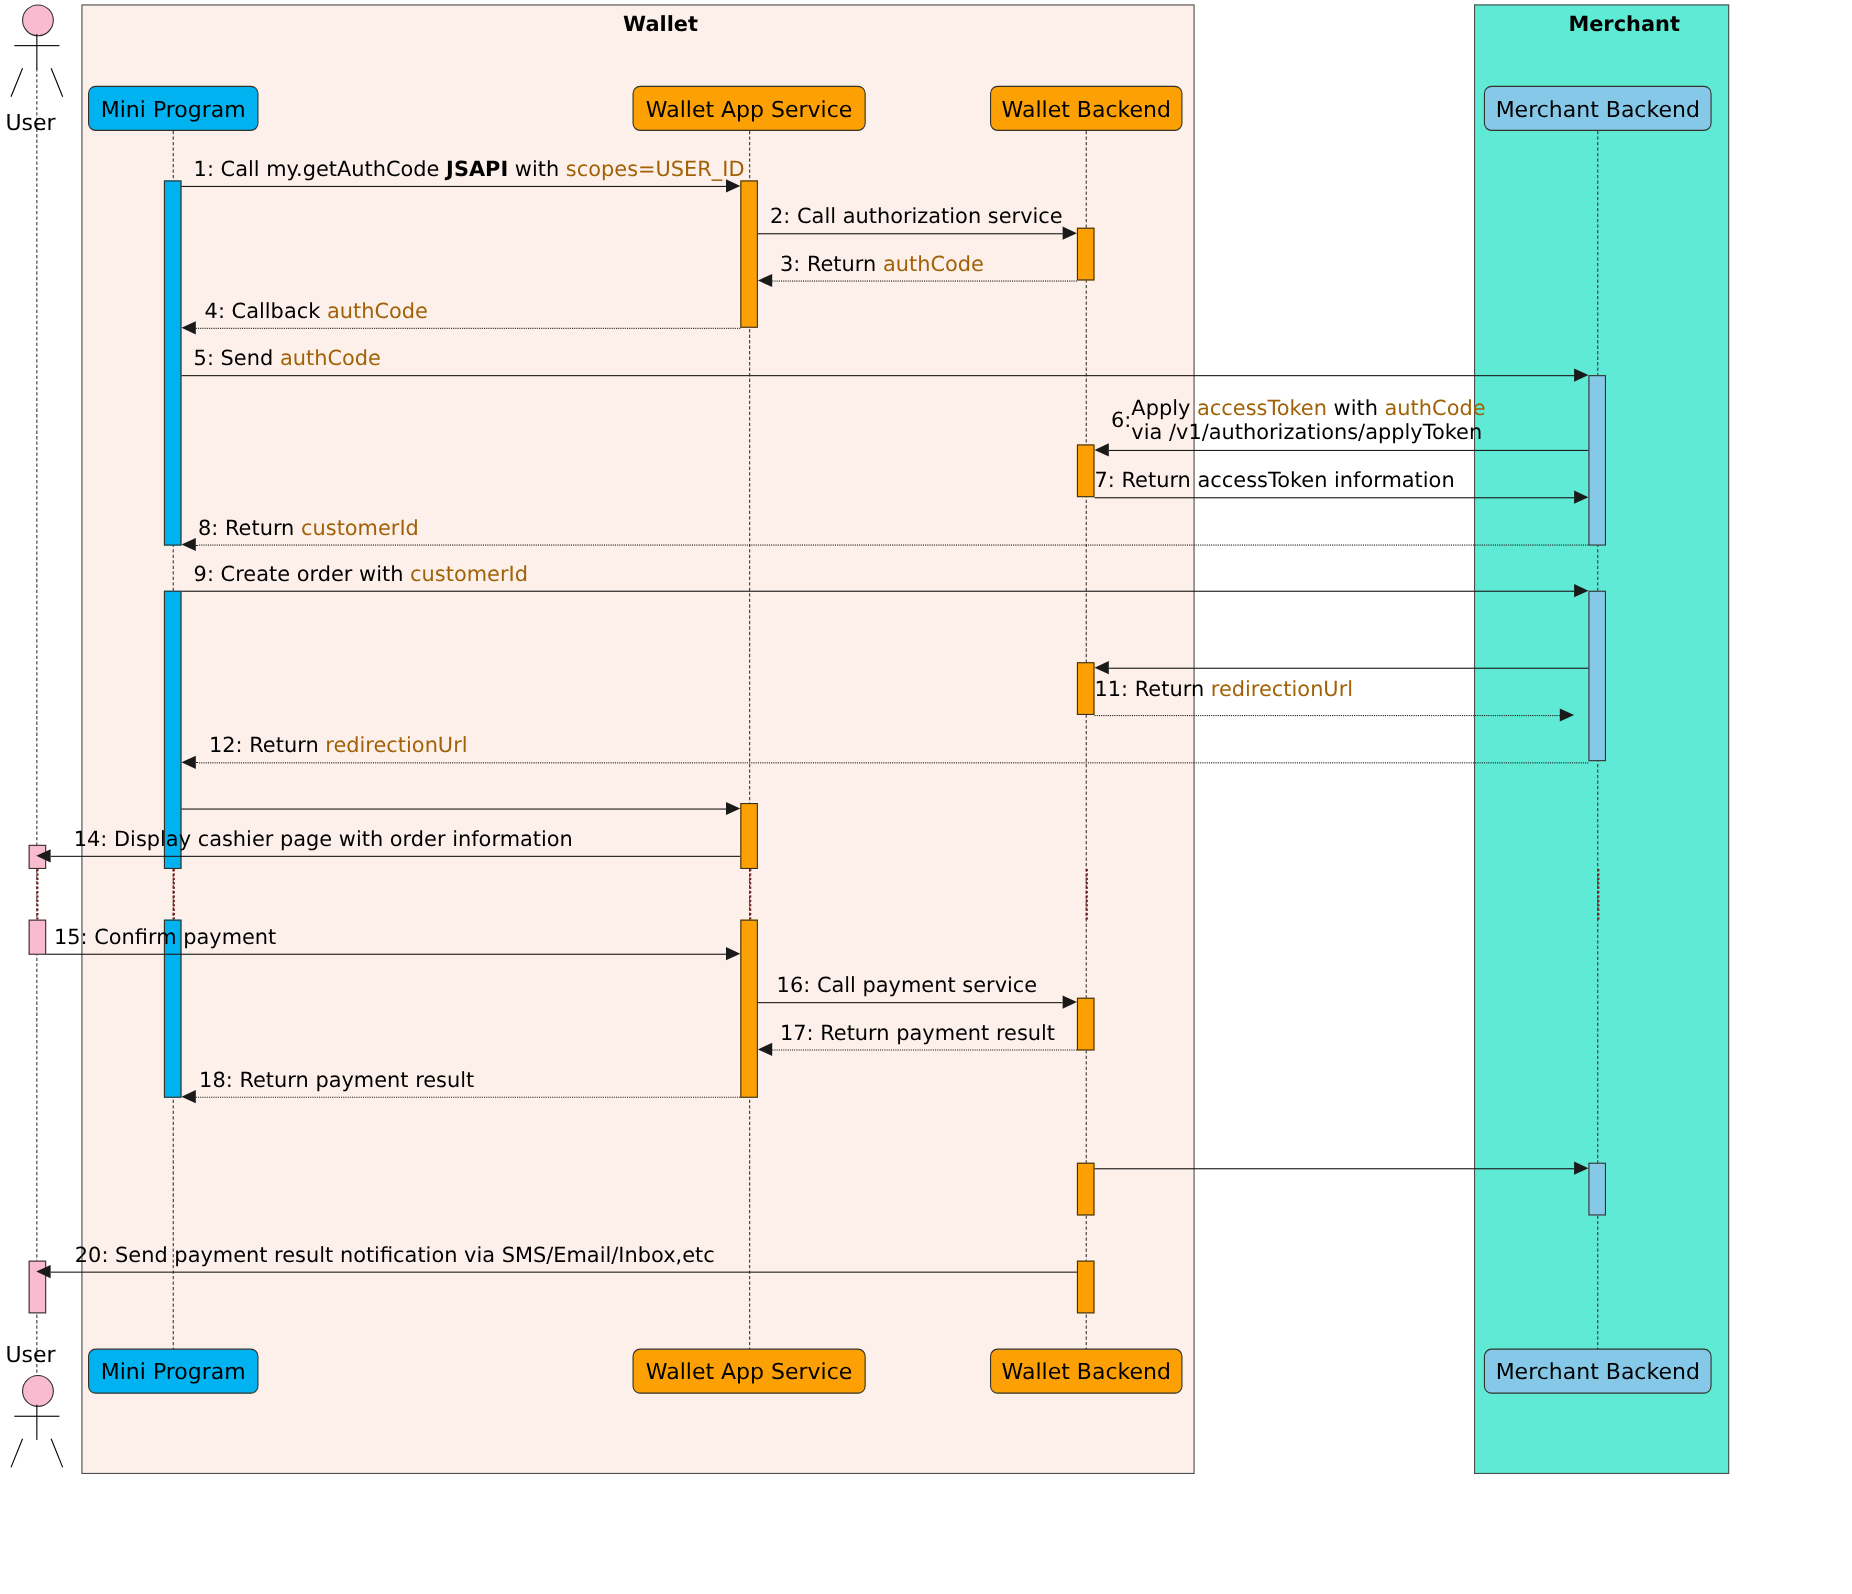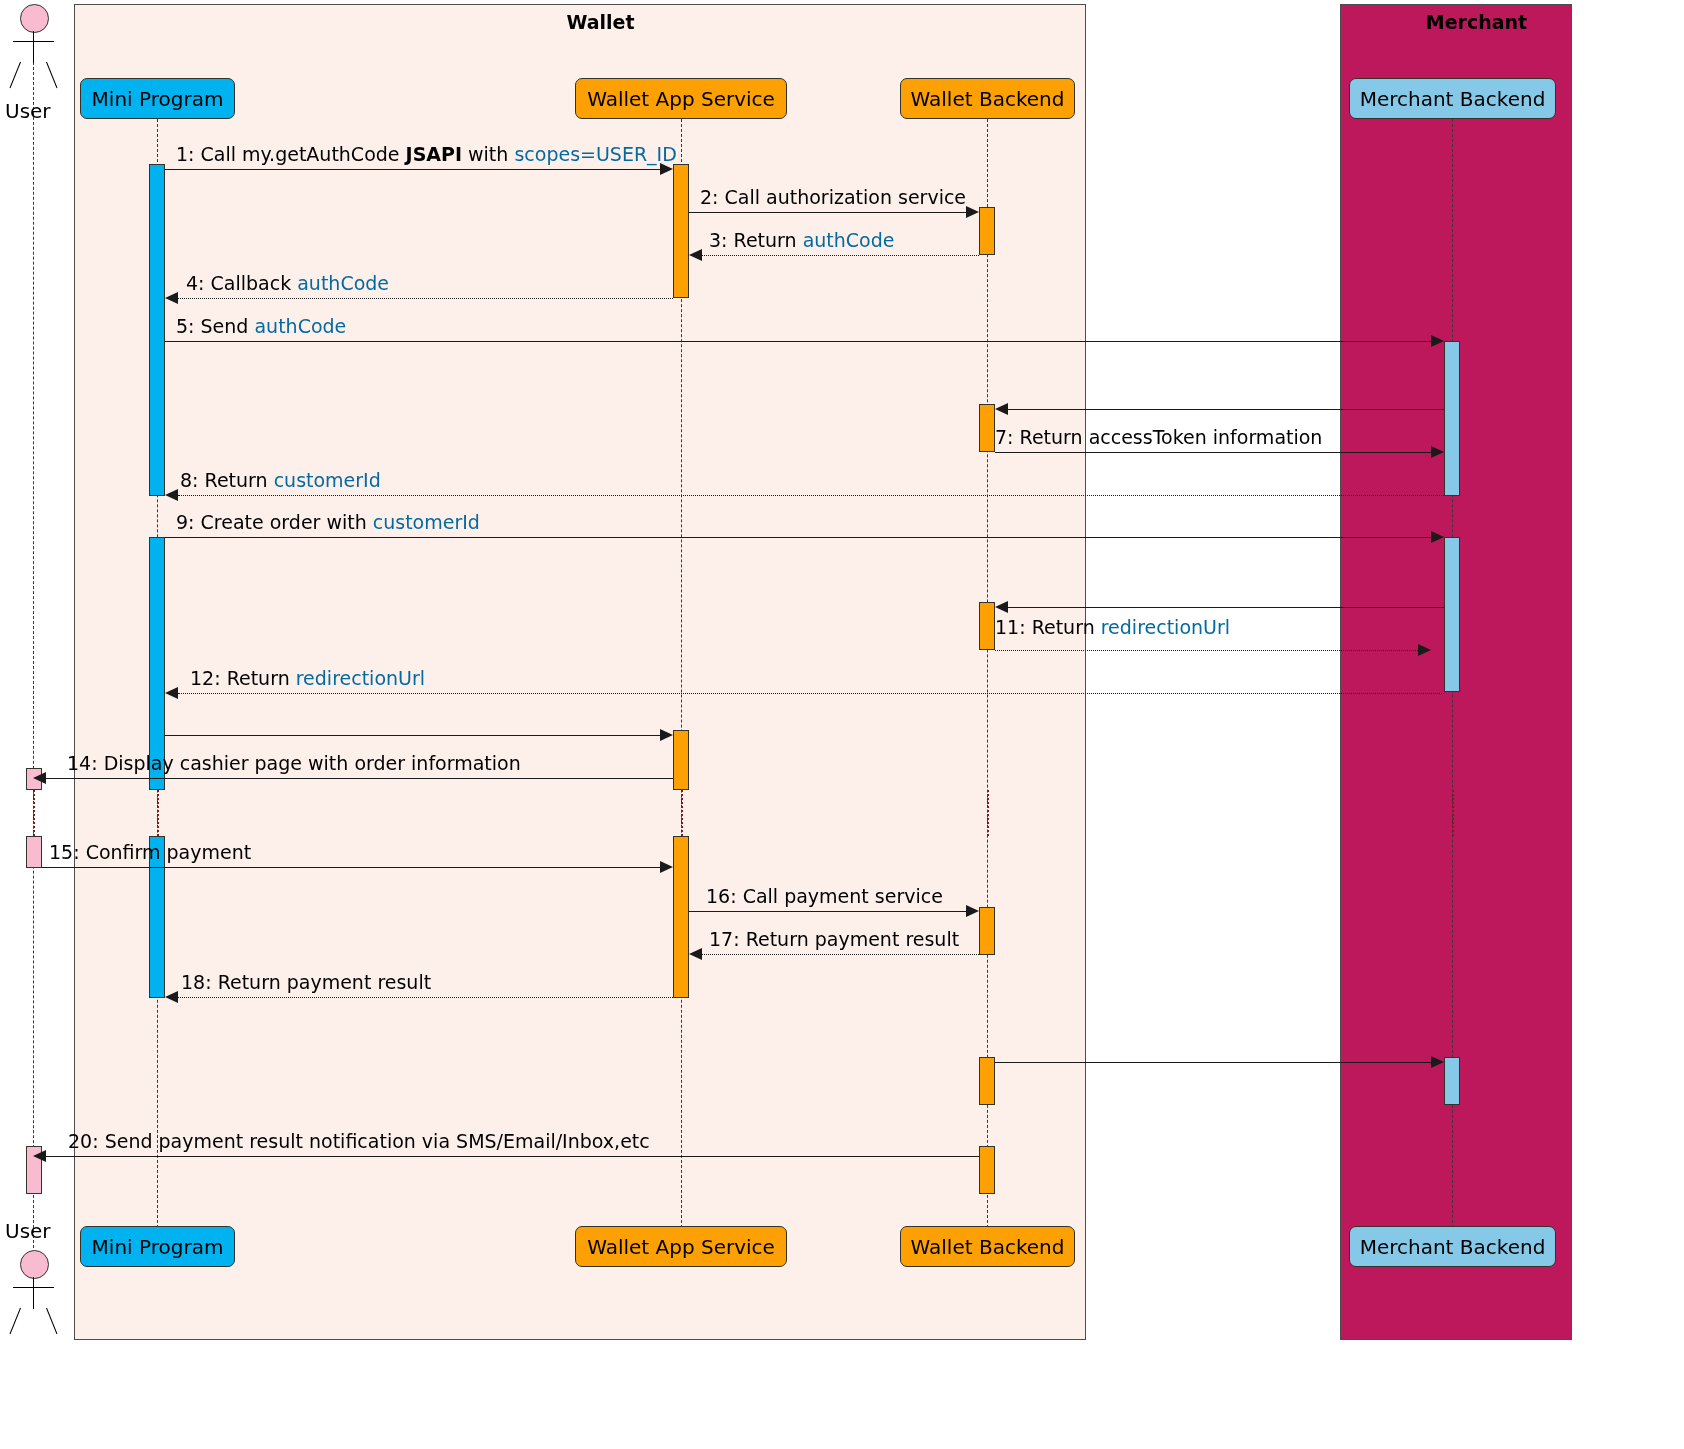--- a/index.html
+++ b/index.html
@@ -25,36 +25,36 @@
   .actor-label{position:absolute;font-size:20px;color:#000;white-space:nowrap;}
   
   .arrow-line{position:absolute;height:0;border-top:1px solid #1a1a1a;}
   .arrow-line.dotted{border-top:1px dotted #1a1a1a;}
   .arrowhead{position:absolute;width:0;height:0;}
   .arrowhead.right{border-top:6px solid transparent;border-bottom:6px solid transparent;border-left:13px solid #1a1a1a;}
   .arrowhead.left{border-top:6px solid transparent;border-bottom:6px solid transparent;border-right:13px solid #1a1a1a;}
   
   .msg{position:absolute;font-size:19px;color:#000;white-space:nowrap;line-height:1.18;}
   .msg .num{color:#000;}
-  .msg .hl{color:#0369a1;}
+  .msg .hl{color:#a16207;}
   .msg .bold{font-weight:bold;}
   .msg .boldred{font-weight:bold;color:#ff0000;}
   .msg.two{white-space:normal;}
   .msg .numinline{display:inline-block;vertical-align:middle;}
   .msg .stack{display:inline-block;vertical-align:middle;}
 </style>
 </head>
 <body>
 
 <div id="diagram">
 
   <div class="groupbox" style="left:74px;top:4px;width:1012px;height:1336px;background:#fdf0ea;">
     <div class="grouptitle">Wallet</div>
   </div>
-  <div class="groupbox" style="left:1340px;top:4px;width:232px;height:1336px;background:#be185d;">
+  <div class="groupbox" style="left:1340px;top:4px;width:232px;height:1336px;background:#5eead4;">
     <div class="grouptitle">Merchant</div>
   </div>
 
   <div class="lifeline" style="left:33px;top:62px;height:1186px;"></div>
   <div class="lifeline" style="left:157px;top:119px;height:1109px;"></div>
   <div class="lifeline" style="left:681px;top:119px;height:1109px;"></div>
   <div class="lifeline" style="left:987px;top:119px;height:1109px;"></div>
   <div class="lifeline" style="left:1452px;top:119px;height:1109px;"></div>
 
   <div class="lifeline-red" style="left:33px;top:790px;height:46px;"></div>
@@ -138,20 +138,23 @@
   <div class="arrow-line dotted" style="left:178px;top:298px;width:495px;"></div>
   <div class="arrowhead left" style="left:165px;top:292px;"></div>
 
   <div class="msg" style="left:176px;top:315px;">
     <span class="num">5:</span>
     <span>Send <span class="hl">authCode</span></span>
   </div>
   <div class="arrow-line" style="left:165px;top:341px;width:1266px;"></div>
   <div class="arrowhead right" style="left:1431px;top:335px;"></div>
 
+  <div class="msg two" style="left:1010px;top:360px;">
+    <span class="numinline">6:</span><span class="stack">Apply <span class="hl">accessToken</span> with <span class="hl">authCode</span><br>via /v1/authorizations/applyToken</span>
+  </div>
   <div class="arrow-line" style="left:1008px;top:409px;width:436px;"></div>
   <div class="arrowhead left" style="left:995px;top:403px;"></div>
 
   <div class="msg" style="left:995px;top:426px;">
     <span class="num">7:</span>
     <span>Return accessToken information</span>
   </div>
   <div class="arrow-line" style="left:995px;top:452px;width:436px;"></div>
   <div class="arrowhead right" style="left:1431px;top:446px;"></div>
 

